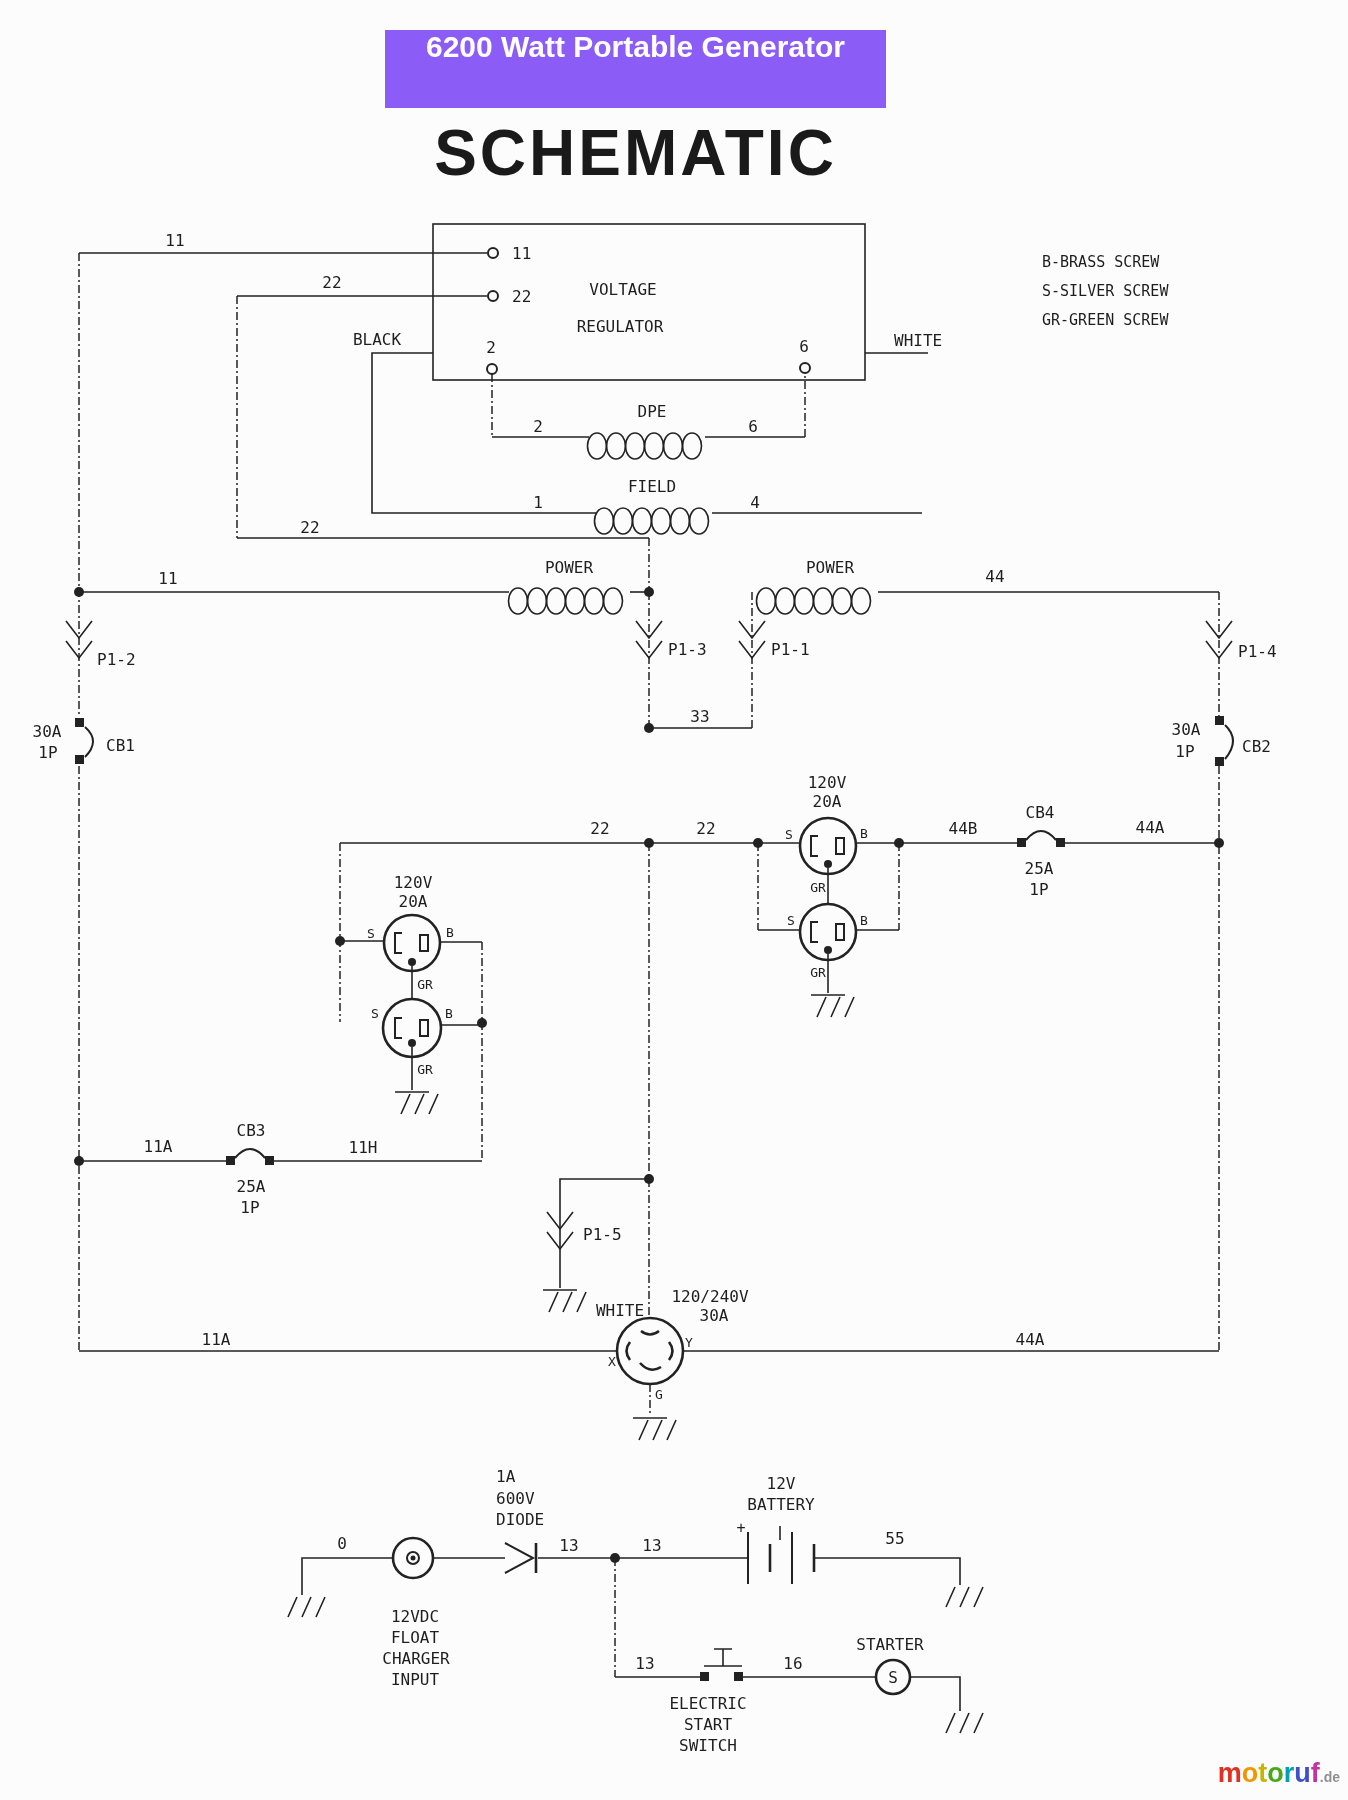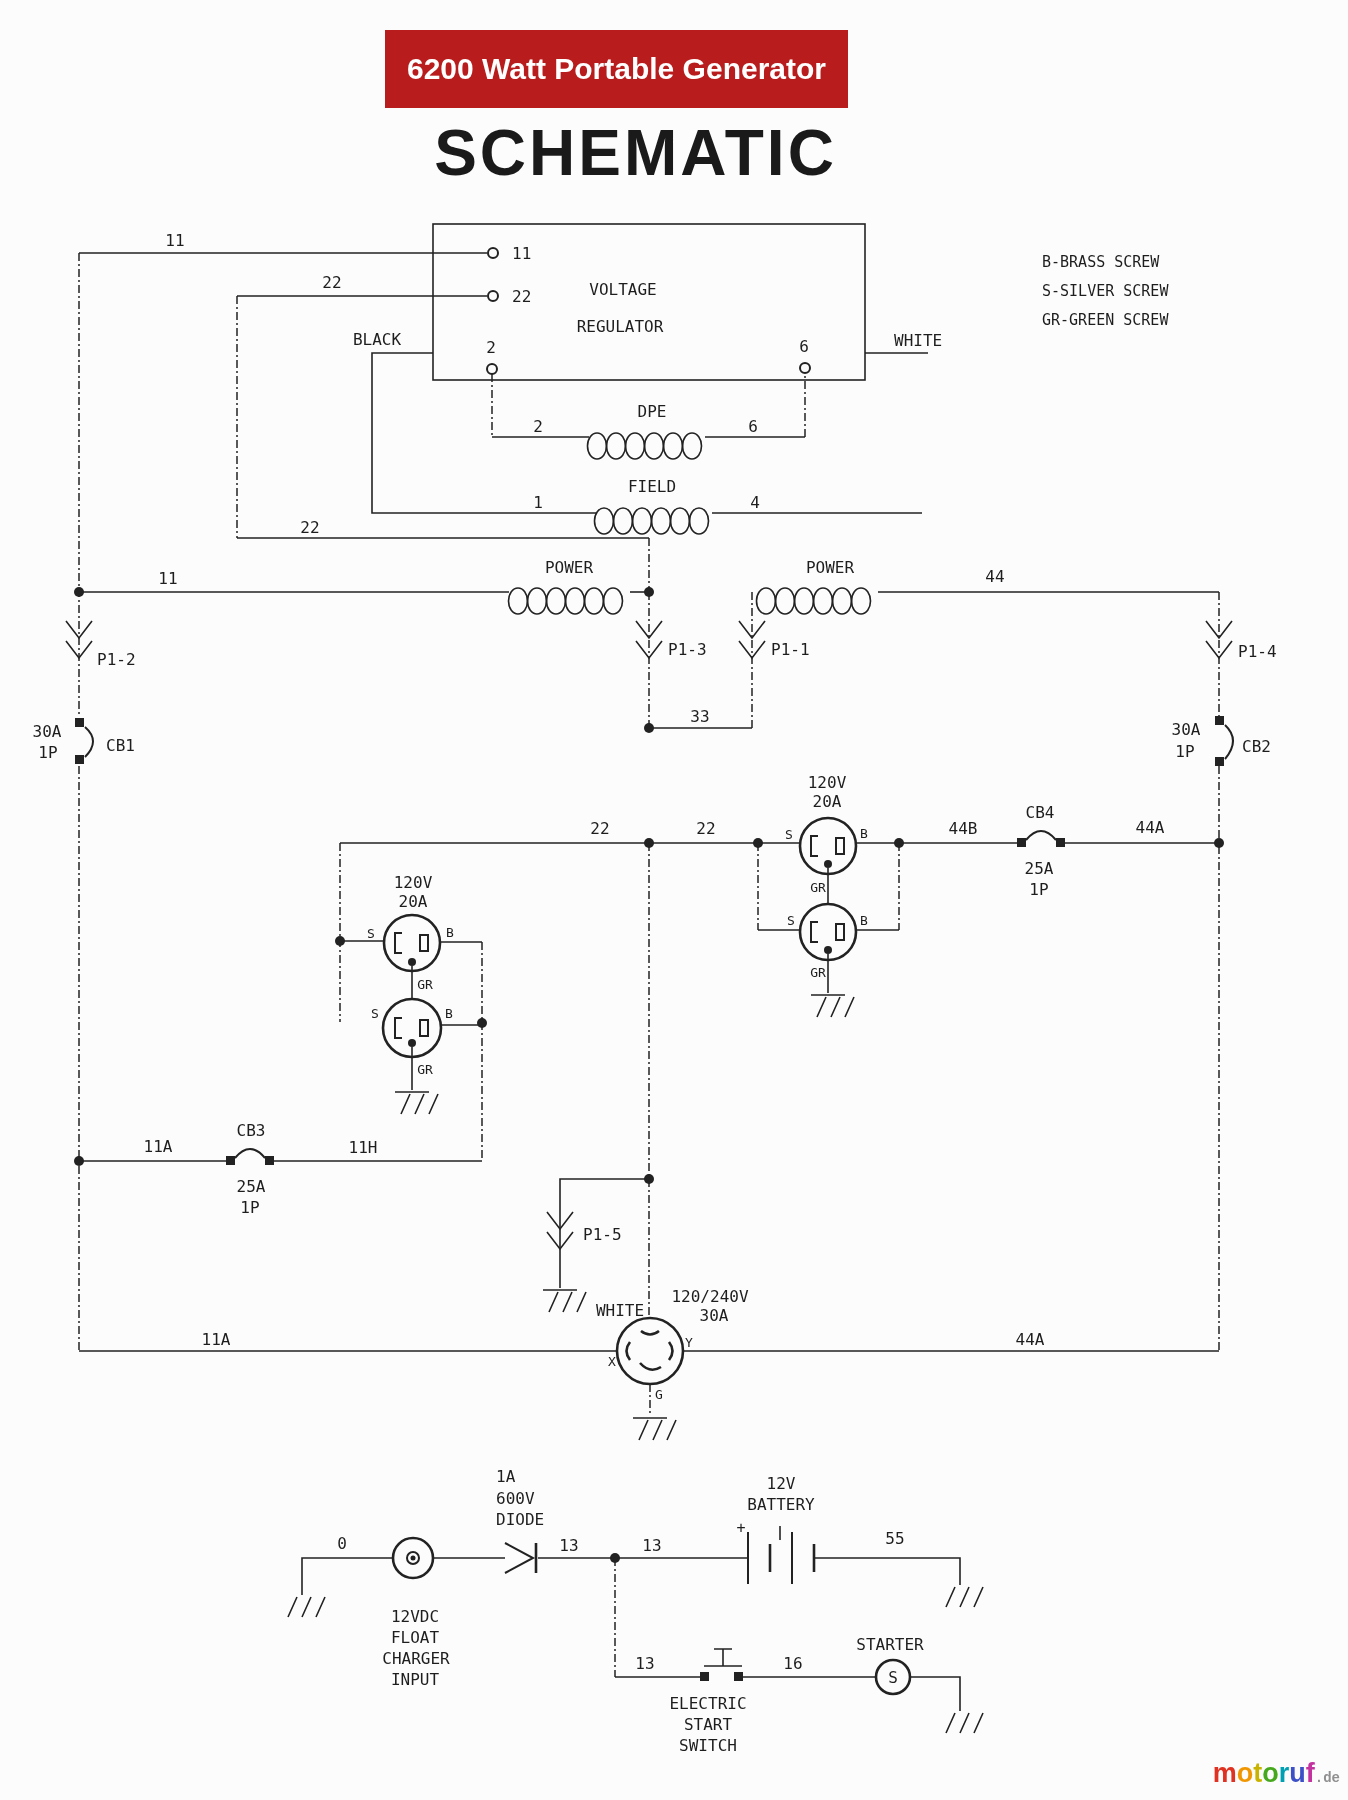--- a/index.html
+++ b/index.html
@@ -1,37 +1,37 @@
 <!DOCTYPE html>
 <html><head>
 <meta charset="utf-8">
 <style>
   html,body{margin:0;padding:0;background:#ffffff;}
   #page{position:relative;width:1348px;height:1800px;background:#fcfcfc;overflow:hidden;
         font-family:"DejaVu Sans Mono", monospace;}
-  #titlebar{position:absolute;left:385px;top:30px;width:463px;height:78px;background:#b91c1c;
-        display:flex;align-items:center;justify-content:center;}
+  #titlebar{position:absolute;left:385px;top:30px;width:501px;height:78px;background:#8b5cf6;
+        display:flex;align-items:flex-start;justify-content:center;}
   #titlebar .t{color:#ffffff;font-family:"Liberation Sans",sans-serif;font-weight:bold;
         font-size:30px;letter-spacing:0px;}
   #subtitle{position:absolute;left:385px;top:116px;width:501px;text-align:center;
         font-family:"Liberation Sans",sans-serif;font-weight:bold;font-size:64px;
         letter-spacing:3px;color:#1a1a1a;}
   svg{position:absolute;left:0;top:0;}
   .w{stroke:#222;stroke-width:1.6;fill:none;}
   .wd{stroke:#222;stroke-width:1.5;fill:none;stroke-dasharray:8 3 2 3;}
   .sym{stroke:#222;stroke-width:2;fill:none;}
   .thick{stroke:#222;stroke-width:2.6;fill:none;}
   .fill{fill:#222;stroke:none;}
   text{fill:#1e1e1e;font-family:"DejaVu Sans Mono",monospace;font-size:16px;}
   .sm{font-size:13px;}
   .md{font-size:15px;}
   .mid{text-anchor:middle;}
   #watermark{position:absolute;left:1150px;top:1758px;width:190px;text-align:right;
         font-family:"Liberation Sans",sans-serif;font-weight:bold;font-size:27px;}
-  #watermark .suffix{font-size:14px;font-weight:bold;font-family:Liberation Mono, monospace;}
+  #watermark .suffix{font-size:14px;font-weight:bold;}
 </style>
 </head>
 <body>
 
 <div id="page">
 
   <div id="titlebar">
     <span class="t">6200 Watt Portable Generator</span>
   </div>
   <div id="subtitle">SCHEMATIC</div>

